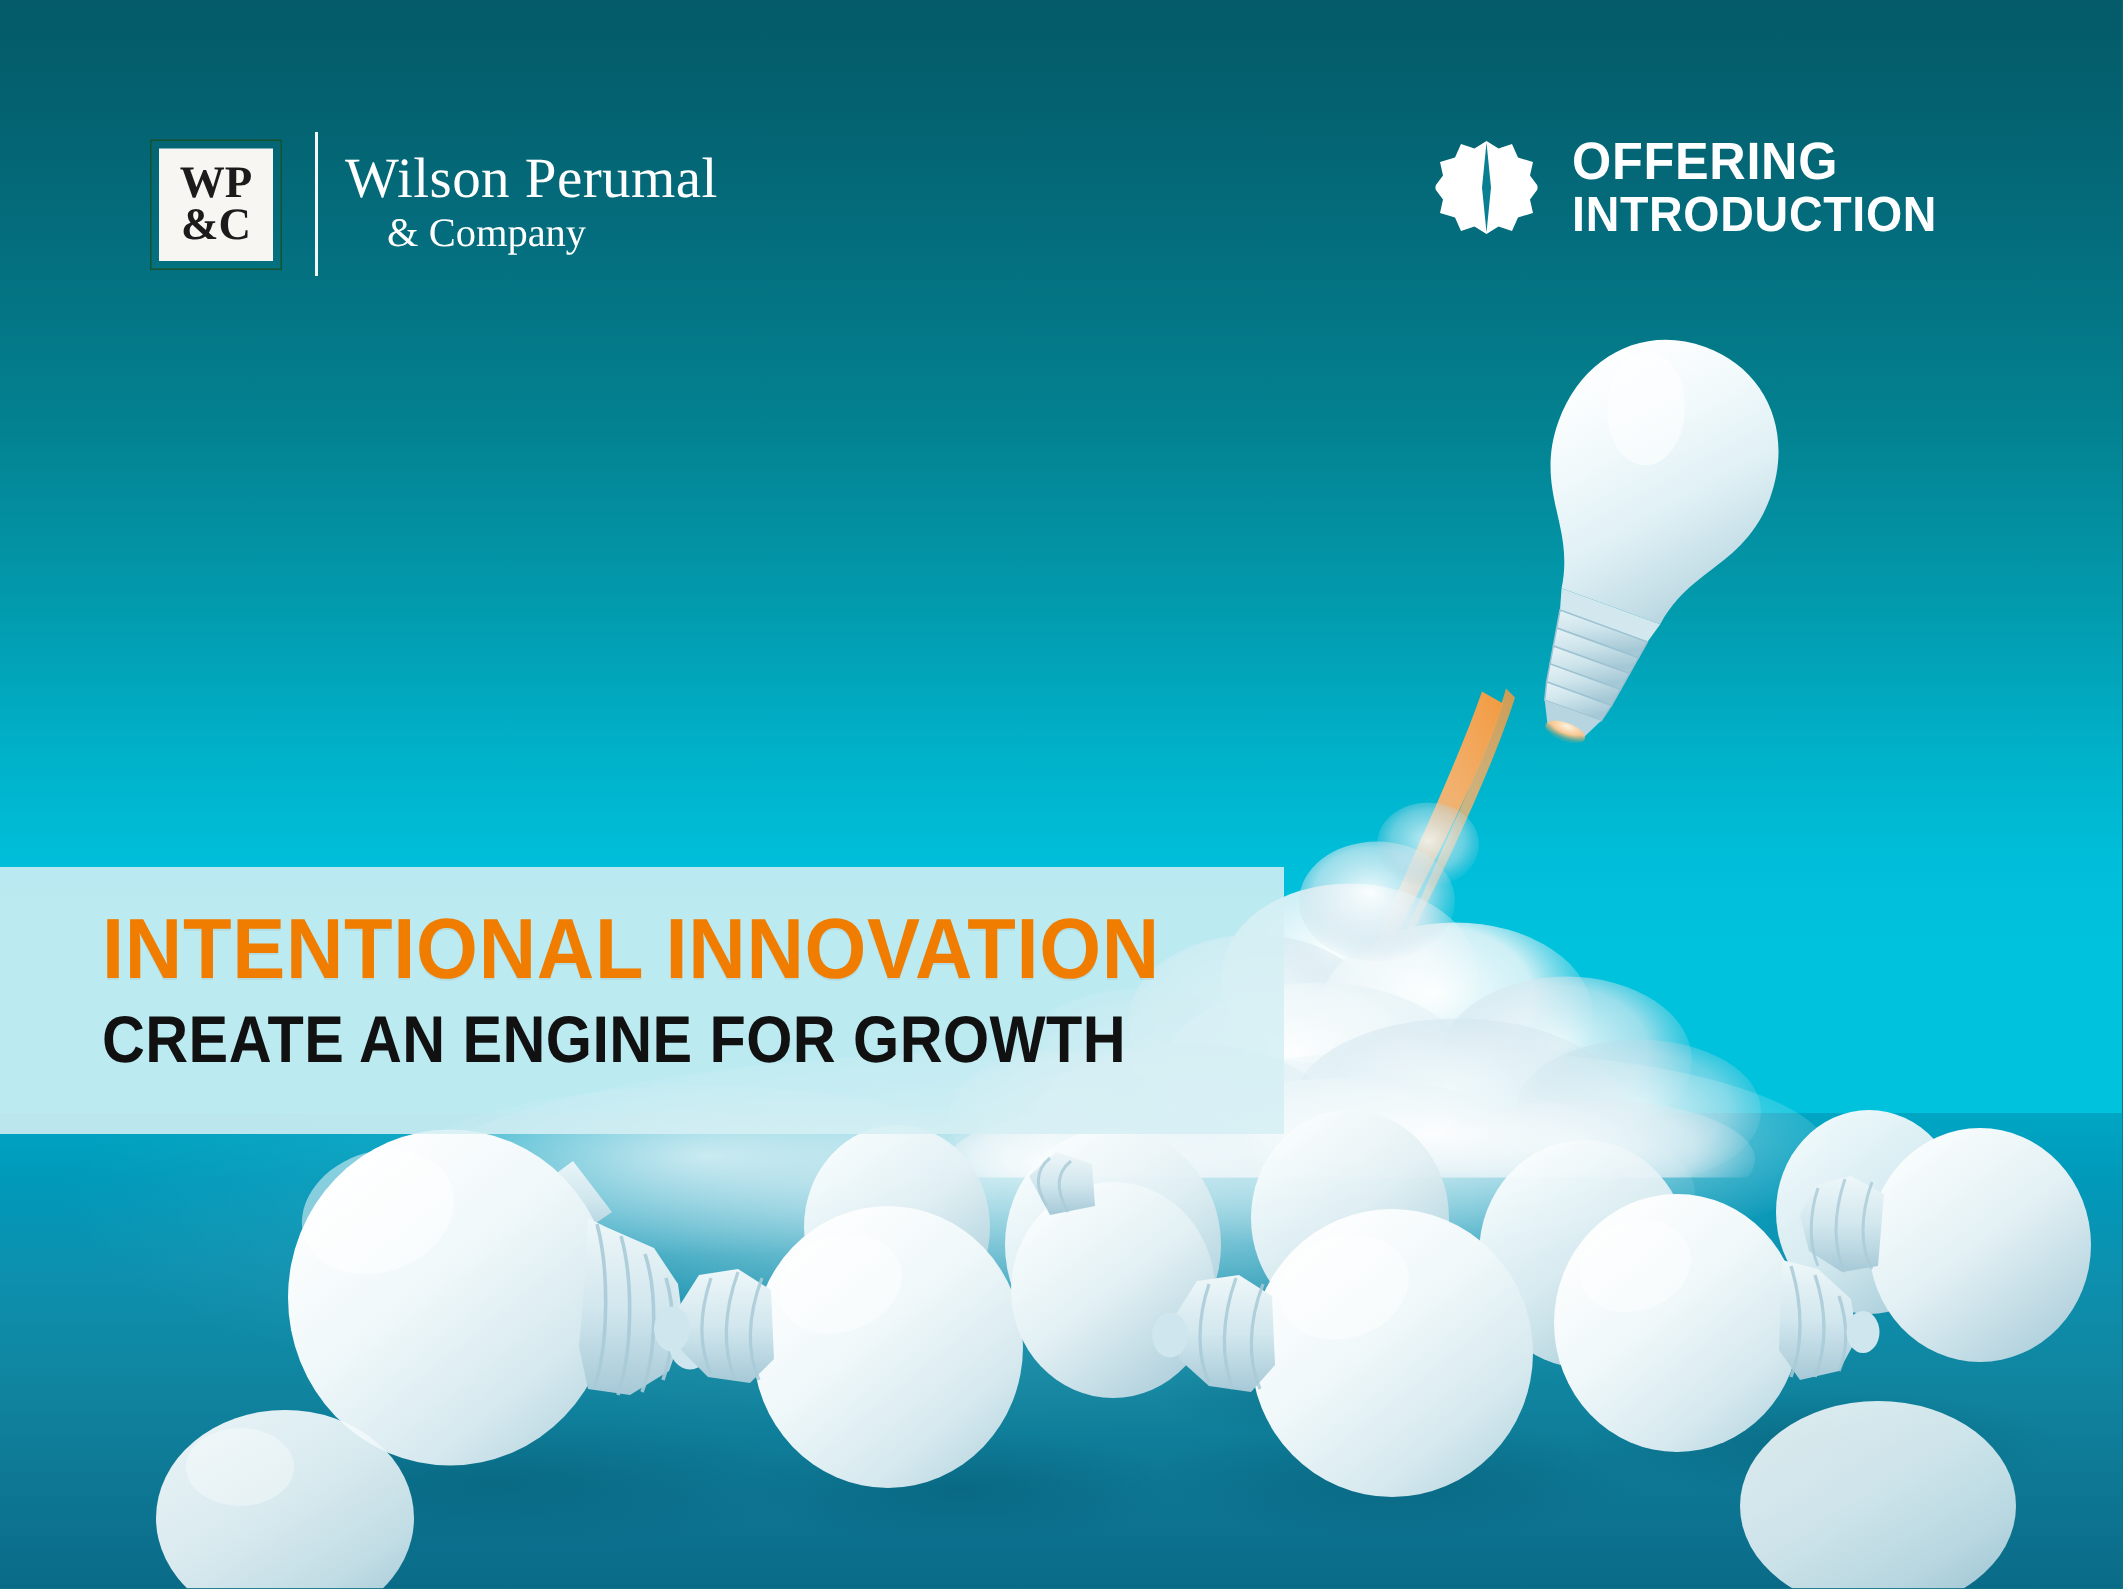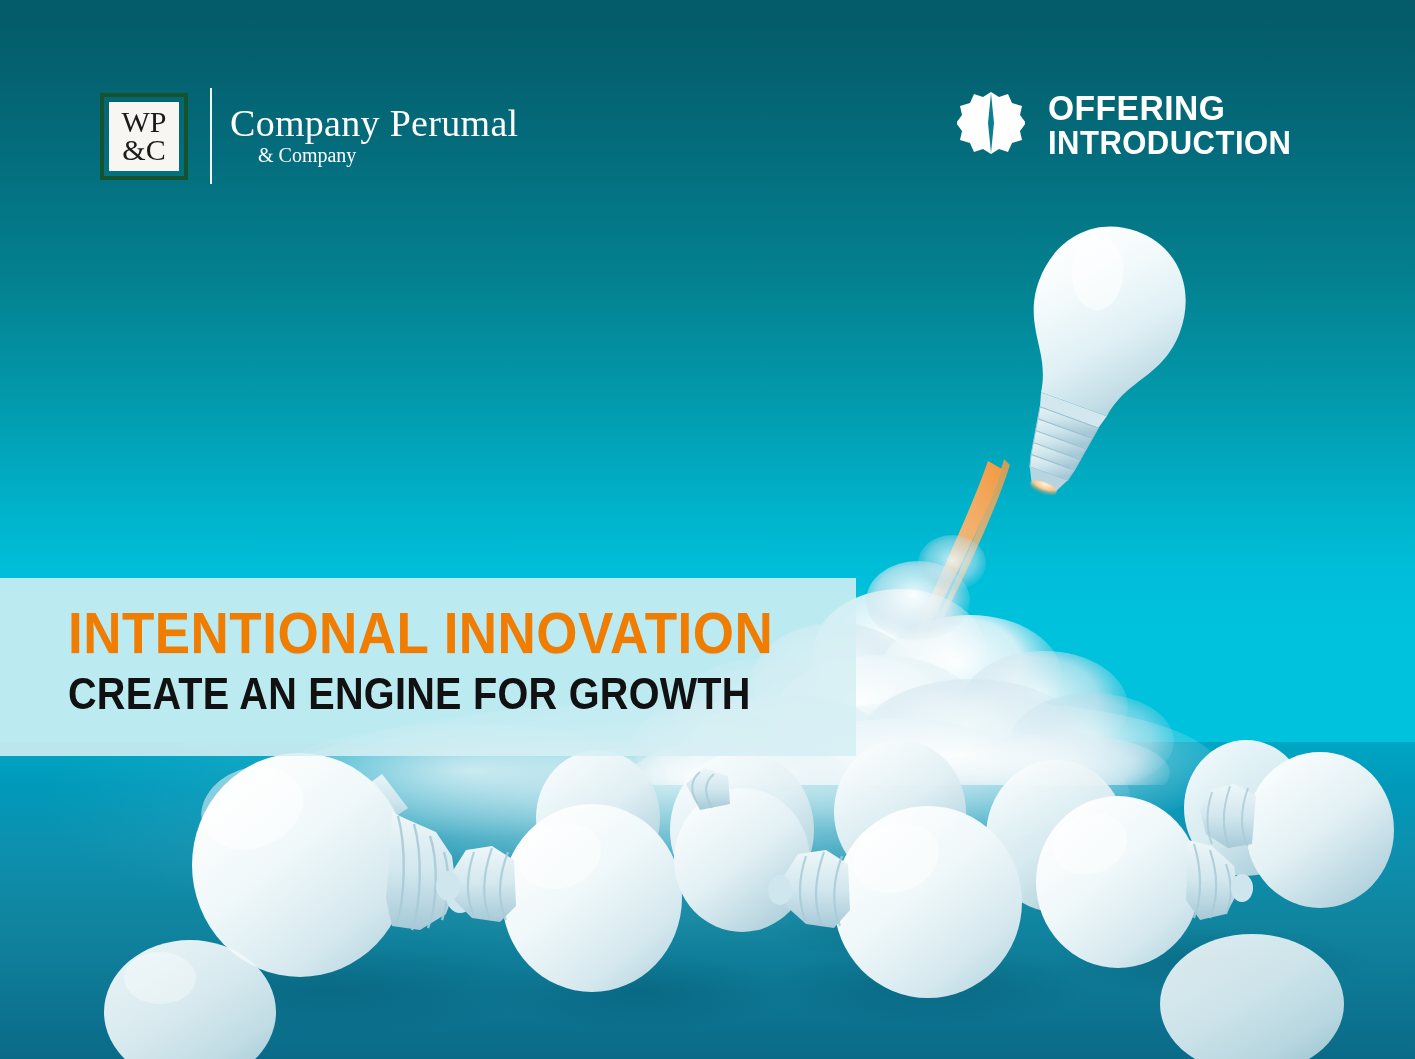--- a/index.html
+++ b/index.html
@@ -44,23 +44,24 @@
   }
 
   
   .logo-lockup{
     position:absolute;left:100px;top:86px;
     display:flex;align-items:center;gap:0;
     height:100px;
   }
   .logo-mark{
     width:88px;height:87px;flex:0 0 auto;
-    border:4px solid #14532d;
+    border:1px solid #14532d;
     box-sizing:border-box;
     padding:5px;
+    font-weight:bold;
   }
   .logo-mark-inner{
     width:100%;height:100%;
     background:#f7f6f2;
     display:flex;flex-direction:column;
     align-items:center;justify-content:center;
     font-family:"Liberation Serif",serif;
     color:#1b1b1b;
     line-height:.92;
   }
@@ -69,26 +70,26 @@
   .logo-divider{
     width:2px;height:96px;background:#ffffff;
     margin:0 18px 0 22px;flex:0 0 auto;opacity:.95;
   }
   .logo-words{
     display:flex;flex-direction:column;
     font-family:"Liberation Serif",serif;
     color:#ffffff;
   }
   .logo-words .w1{font-size:38px;line-height:1.02;letter-spacing:.3px;}
-  .logo-words .w2{font-size:20px;line-height:1.25;padding-left:28px;}
+  .logo-words .w2{font-size:27px;line-height:1.25;padding-left:28px;}
 
   
   .badge{
     position:absolute;right:108px;top:90px;
-    display:flex;align-items:flex-start;gap:23px;
+    display:flex;align-items:center;gap:23px;
   }
   .badge-icon{width:68px;height:66px;flex:0 0 auto;display:block;}
   .badge-text{
     display:flex;flex-direction:column;
     color:#ffffff;font-weight:bold;
     font-family:"Liberation Sans",sans-serif;
     letter-spacing:.5px;
   }
   .badge-text .b1{font-size:35px;line-height:1.02;transform:scaleX(.96);transform-origin:left center;}
   .badge-text .b2{font-size:33px;line-height:1.06;transform:scaleX(.94);transform-origin:left center;}
@@ -373,21 +374,21 @@
 
   <div class="logo-lockup">
     <div class="logo-mark">
       <div class="logo-mark-inner">
         <span class="l1">WP</span>
         <span class="l2">&amp;C</span>
       </div>
     </div>
     <div class="logo-divider"></div>
     <div class="logo-words">
-      <span class="w1">Company Perumal</span>
+      <span class="w1">Wilson Perumal</span>
       <span class="w2">&amp; Company</span>
     </div>
   </div>
 
   <div class="badge">
     <svg class="badge-icon" viewBox="0 0 68 66">
       <g fill="#ffffff">
         <path d="M34 2 l8 5 l9 -3 l4 9 l10 3 l-2 9 l6 8 l-6 8 l2 9 l-10 3 l-4 9 l-9 -3 l-8 5
                  l-8 -5 l-9 3 l-4 -9 l-10 -3 l2 -9 l-6 -8 l6 -8 l-2 -9 l10 -3 l4 -9 l9 3 Z"></path>
       </g>

